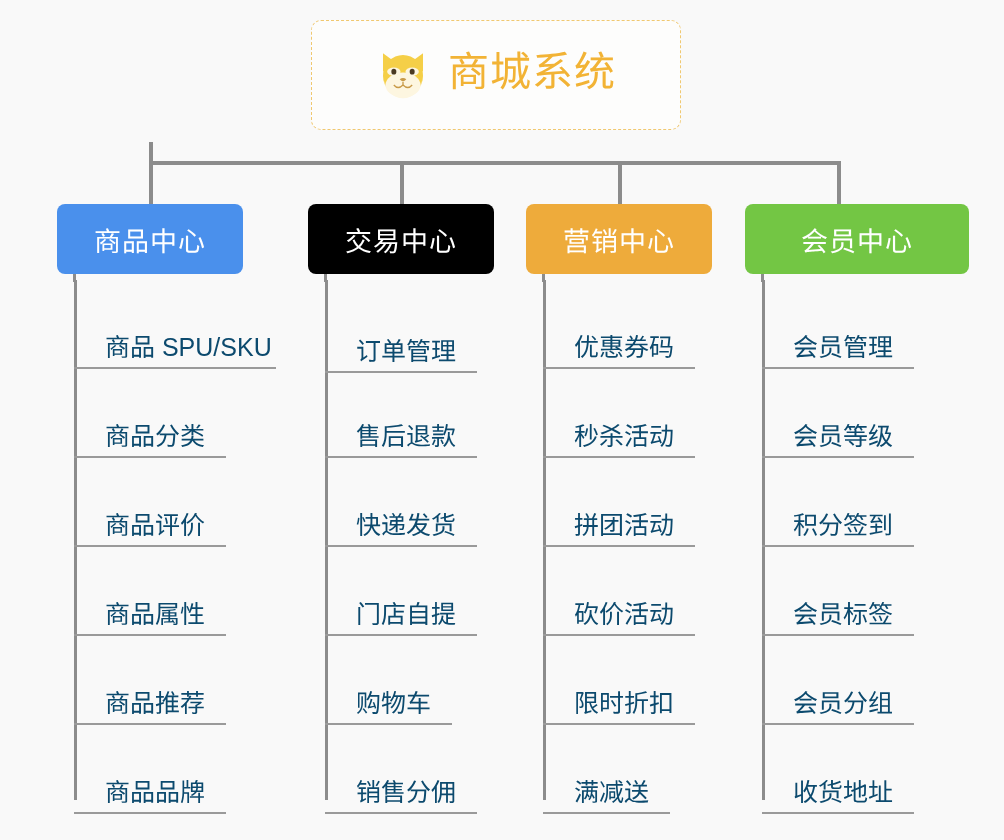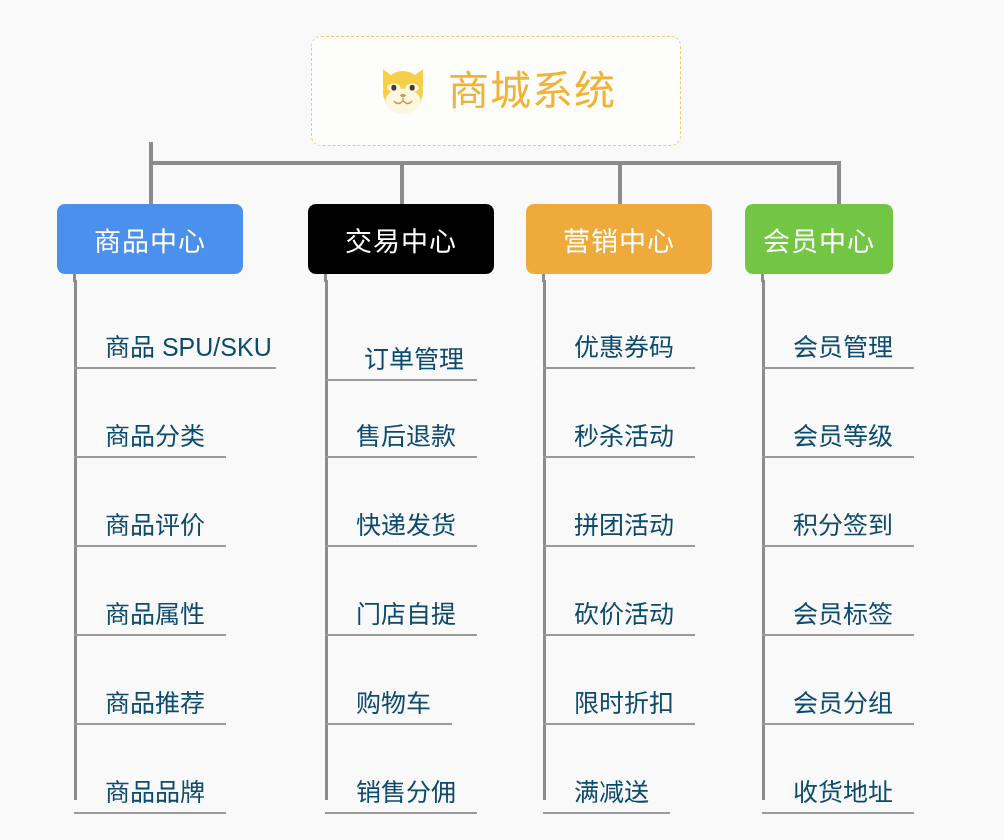--- a/index.html
+++ b/index.html
@@ -19,31 +19,32 @@
   #mindmap {
     position: relative;
     width: 1004px;
     height: 840px;
   }
 
   
   .root-node {
     position: absolute;
     left: 311px;
-    top: 36px;
+    top: 20px;
     width: 370px;
     height: 110px;
     box-sizing: border-box;
     background: #fdfdfc;
     border: 1px dashed #f0c870;
     border-radius: 10px;
     display: flex;
     align-items: center;
     justify-content: center;
     gap: 18px;
+    font-family: Liberation Mono, monospace;
   }
   .root-emoji {
     width: 54px;
     height: 50px;
     flex: 0 0 auto;
     display: block;
   }
   .root-title {
     font-size: 41px;
     line-height: 1;
@@ -176,21 +177,21 @@
         <span class="leaf-label">商品品牌</span>
       </div>
     </div>
     <div class="conn conn-v" style="left: 400px; top: 161px; height: 43px;"></div>
     <div class="cat-box" style="left: 308px; top: 204px; width: 186px; background: #000000;">
       <span>交易中心</span>
     </div>
     <div class="conn conn-v" style="left: 324px; top: 274px; height: 8px; width: 3px;"></div>
     <div class="leaf-col" style="left: 325px; height: 520px; width: 260px;">
       <div class="leaf-spine" style="height: 520px;"></div>
-      <div class="leaf-item" style="top: 12px; width: 162px; padding-left: 8px;">
+      <div class="leaf-item" style="top: 4px; width: 162px;">
         <div class="leaf-underline" style="width: 152px;"></div>
         <span class="leaf-label">订单管理</span>
       </div>
       <div class="leaf-item" style="top: 89px; width: 162px;">
         <div class="leaf-underline" style="width: 152px;"></div>
         <span class="leaf-label">售后退款</span>
       </div>
       <div class="leaf-item" style="top: 178px; width: 162px;">
         <div class="leaf-underline" style="width: 152px;"></div>
         <span class="leaf-label">快递发货</span>
@@ -234,21 +235,21 @@
       <div class="leaf-item" style="top: 356px; width: 162px;">
         <div class="leaf-underline" style="width: 152px;"></div>
         <span class="leaf-label">限时折扣</span>
       </div>
       <div class="leaf-item" style="top: 445px; width: 137px;">
         <div class="leaf-underline" style="width: 127px;"></div>
         <span class="leaf-label">满减送</span>
       </div>
     </div>
     <div class="conn conn-v" style="left: 837px; top: 161px; height: 43px;"></div>
-    <div class="cat-box" style="left: 745px; top: 204px; width: 148px; background: rgb(115, 198, 68);">
+    <div class="cat-box" style="left: 745px; top: 204px; width: 224px; background: rgb(115, 198, 68);">
       <span>会员中心</span>
     </div>
     <div class="conn conn-v" style="left: 761px; top: 274px; height: 8px; width: 3px;"></div>
     <div class="leaf-col" style="left: 762px; height: 520px; width: 260px;">
       <div class="leaf-spine" style="height: 520px;"></div>
       <div class="leaf-item" style="top: 0px; width: 162px;">
         <div class="leaf-underline" style="width: 152px;"></div>
         <span class="leaf-label">会员管理</span>
       </div>
       <div class="leaf-item" style="top: 89px; width: 162px;">

